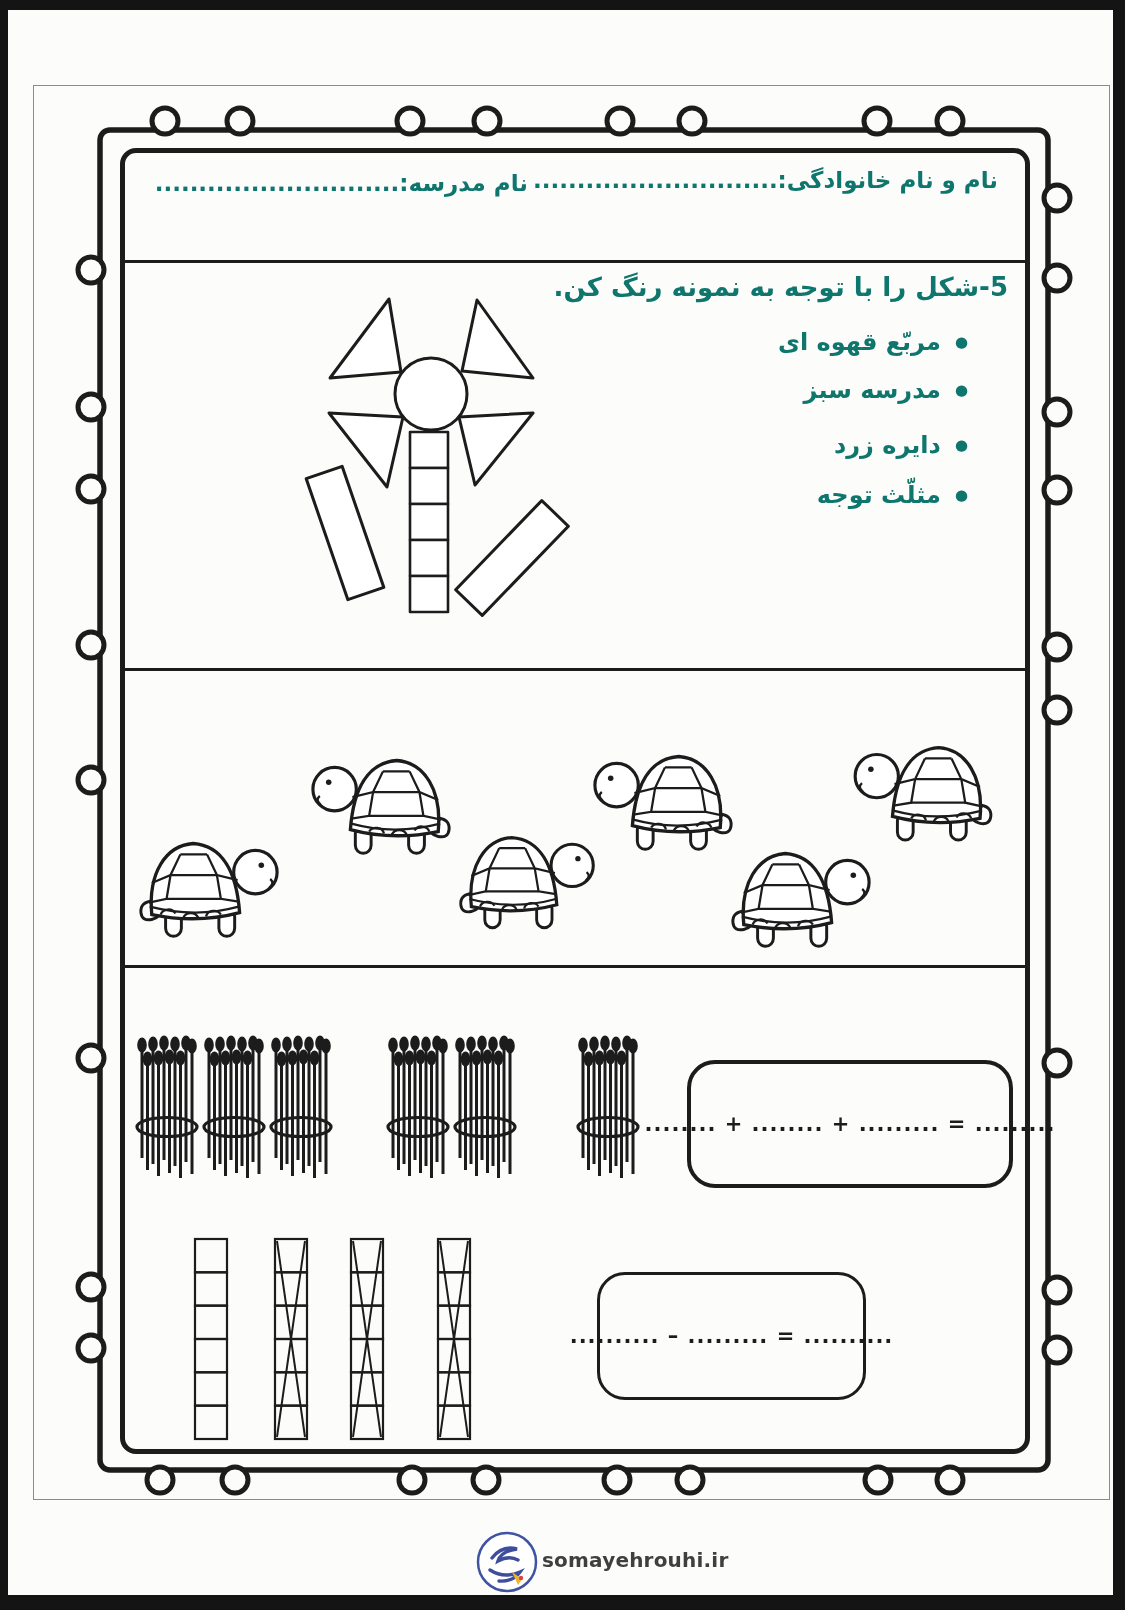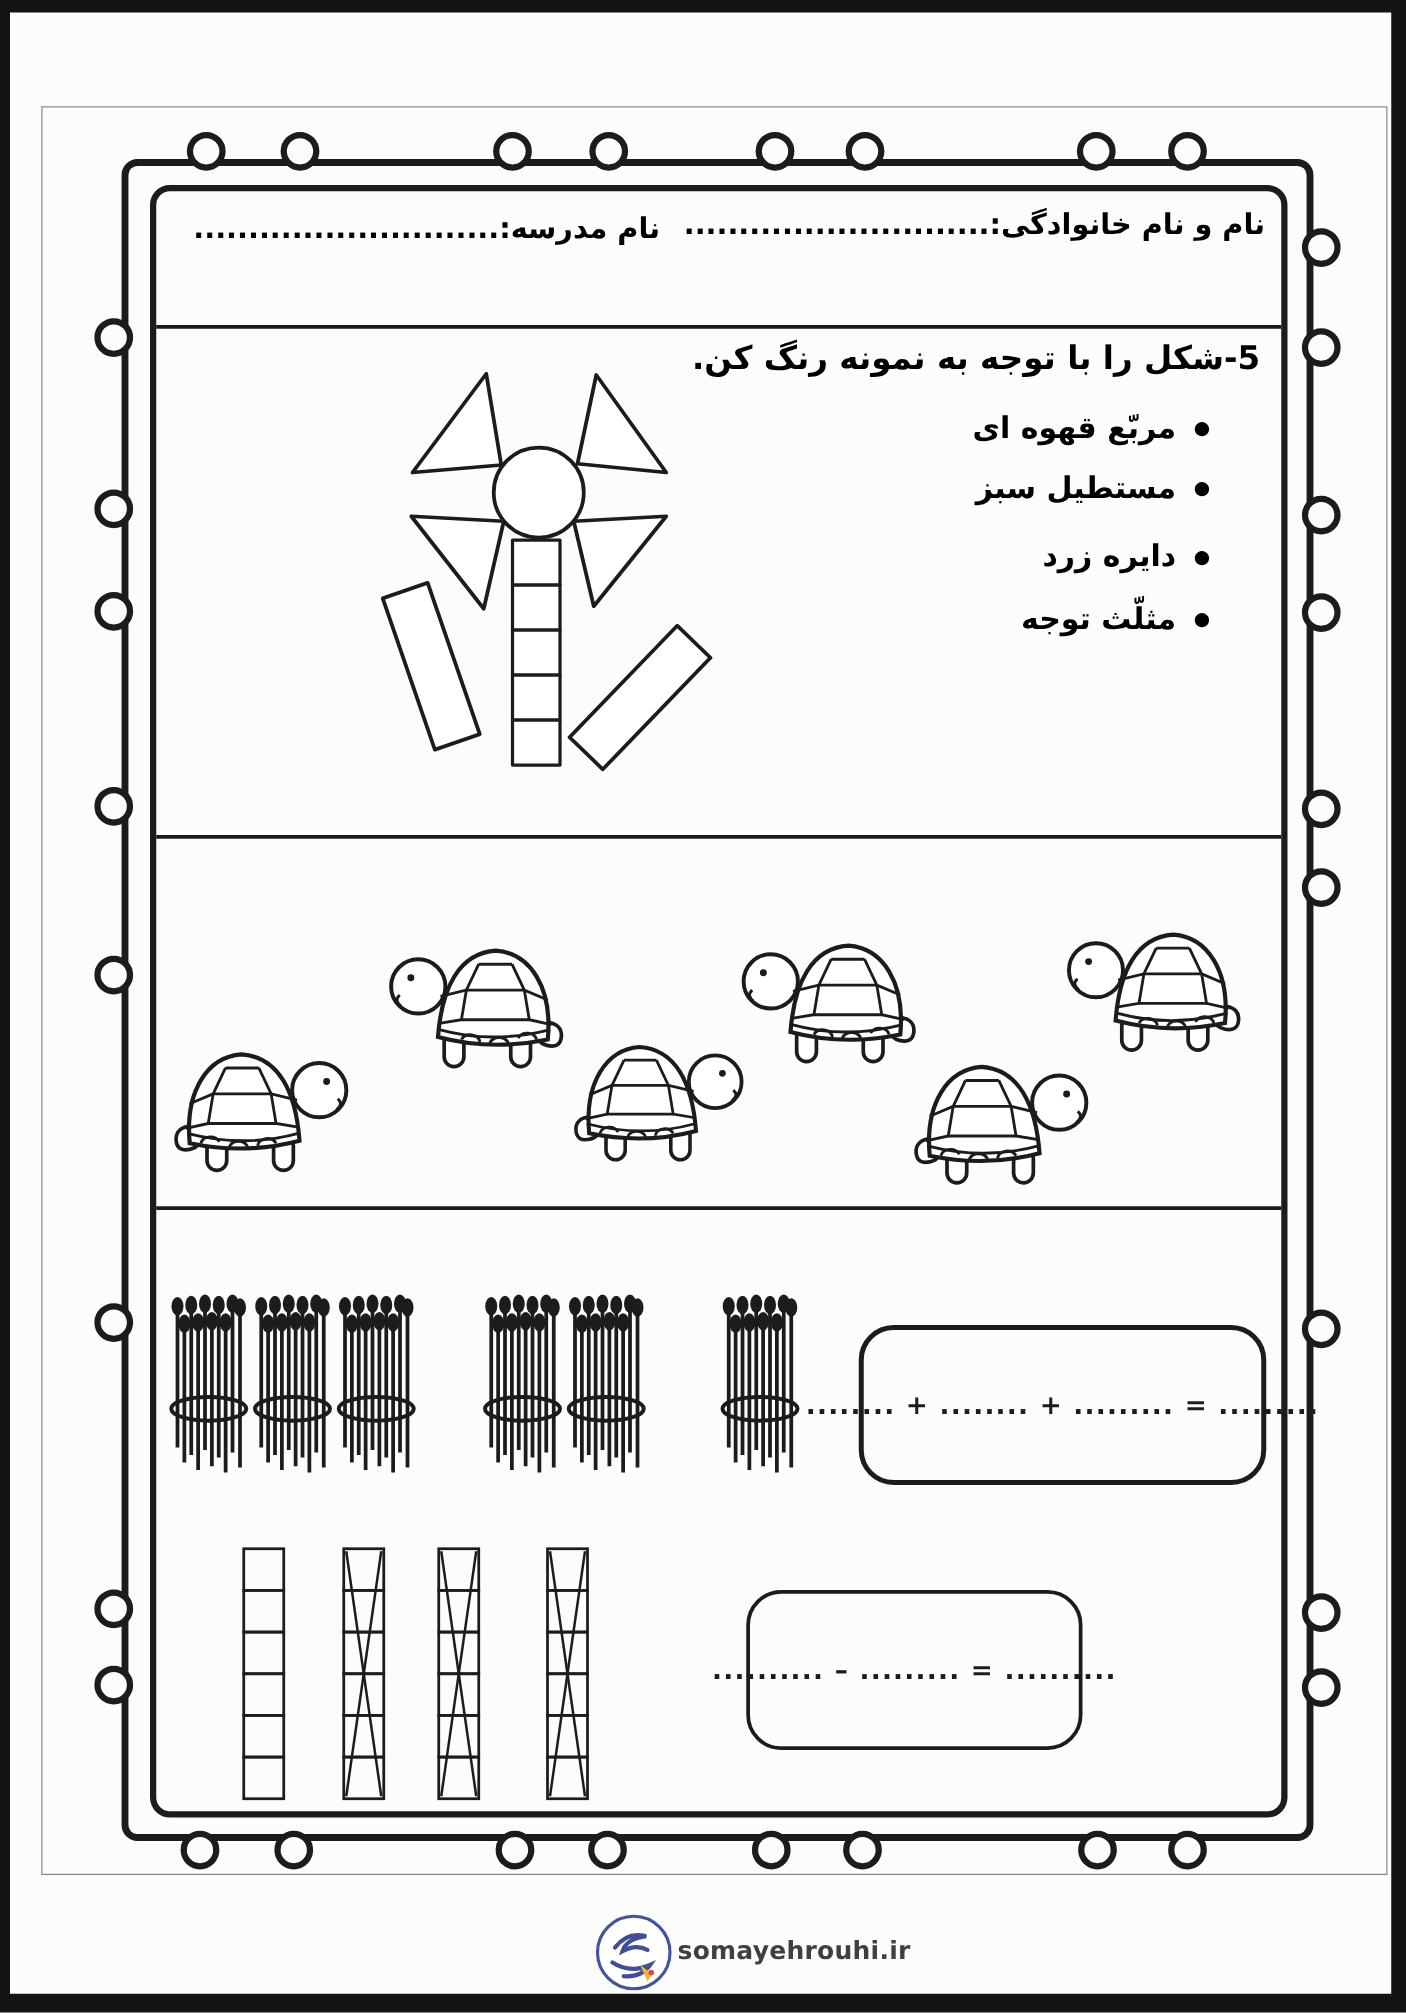--- a/index.html
+++ b/index.html
@@ -17,21 +17,21 @@
   .thin-frame{
     position:absolute;left:25px;top:75px;width:1075px;height:1413px;
     border:1.6px solid #8b8b8b;
   }
   .loop-border{position:absolute;left:0;top:0;width:1105px;height:1585px;}
   .inner-frame{
     position:absolute;left:112px;top:138px;width:900px;height:1296px;
     border:5px solid #1c1c1c;border-radius:16px;
   }
   .divider{position:absolute;left:117px;width:900px;height:3px;background:#1c1c1c;}
-  .rtl{direction:rtl;unicode-bidi:embed;text-align:right;color:#000000;}
+  .rtl{direction:rtl;unicode-bidi:embed;text-align:right;color:#0f766e;}
   .hdr-label{font-size:23px;font-weight:700;letter-spacing:.2px;white-space:nowrap;}
   .sec-title{font-size:26px;font-weight:700;white-space:nowrap;}
   .bullet-row{font-size:24px;font-weight:700;white-space:nowrap;}
   .bullet-row::before{content:"●";font-size:15px;vertical-align:3px;margin-left:14px;}
   .turtle{position:absolute;}
   .turtle svg{width:100%;height:100%;display:block;}
   .turtle.face-left svg{transform:scaleX(-1);}
   .bundle-group{position:absolute;display:flex;gap:1px;}
   .bundle-group svg.bundle{width:66px;height:152px;display:block;}
   .eq-box{
@@ -154,26 +154,26 @@
         <circle cx="1049" cy="1280" r="13"></circle>
       <circle cx="1049" cy="1340" r="13"></circle>
     </g>
   </svg>
 
   <div class="inner-frame"></div>
   <div class="divider" style="top:250px;"></div>
   <div class="divider" style="top:658px;"></div>
   <div class="divider" style="top:955px;"></div>
 
-  <div class="abs rtl hdr-label" style="right:101px;top:157px;margin-left:44px;">نام و نام خانوادگی:............................</div>
+  <div class="abs rtl hdr-label" style="right:115px;top:157px;margin-left:44px;">نام و نام خانوادگی:............................</div>
   <div class="abs rtl hdr-label" style="right:585px;top:160px;">نام مدرسه:............................</div>
 
   <div class="abs rtl sec-title" style="right:105px;top:262px;">5-شکل را با توجه به نمونه رنگ کن.</div>
   <div class="abs rtl bullet-row" style="right:145px;top:318px;">مربّع قهوه ای</div>
-  <div class="abs rtl bullet-row" style="right:145px;top:366px;">مستطیل سبز</div>
+  <div class="abs rtl bullet-row" style="right:145px;top:366px;">مدرسه سبز</div>
   <div class="abs rtl bullet-row" style="right:145px;top:421px;text-align:center;">دایره زرد</div>
   <div class="abs rtl bullet-row" style="right:145px;top:471px;">مثلّث توجه</div>
 
   <svg class="abs" style="left:292px;top:282px;width:290px;height:330px;" viewBox="0 0 290 330">
     <g fill="#ffffff" stroke="#1c1c1c" stroke-width="3" stroke-linejoin="round">
       <polygon points="89,7 30,86 101,80"></polygon>
       <polygon points="177,8 233,86 162,79"></polygon>
       <polygon points="29,121 103,125 87,195"></polygon>
       <polygon points="233,121 159,125 175,193"></polygon>
       <circle cx="131" cy="102" r="36"></circle>

